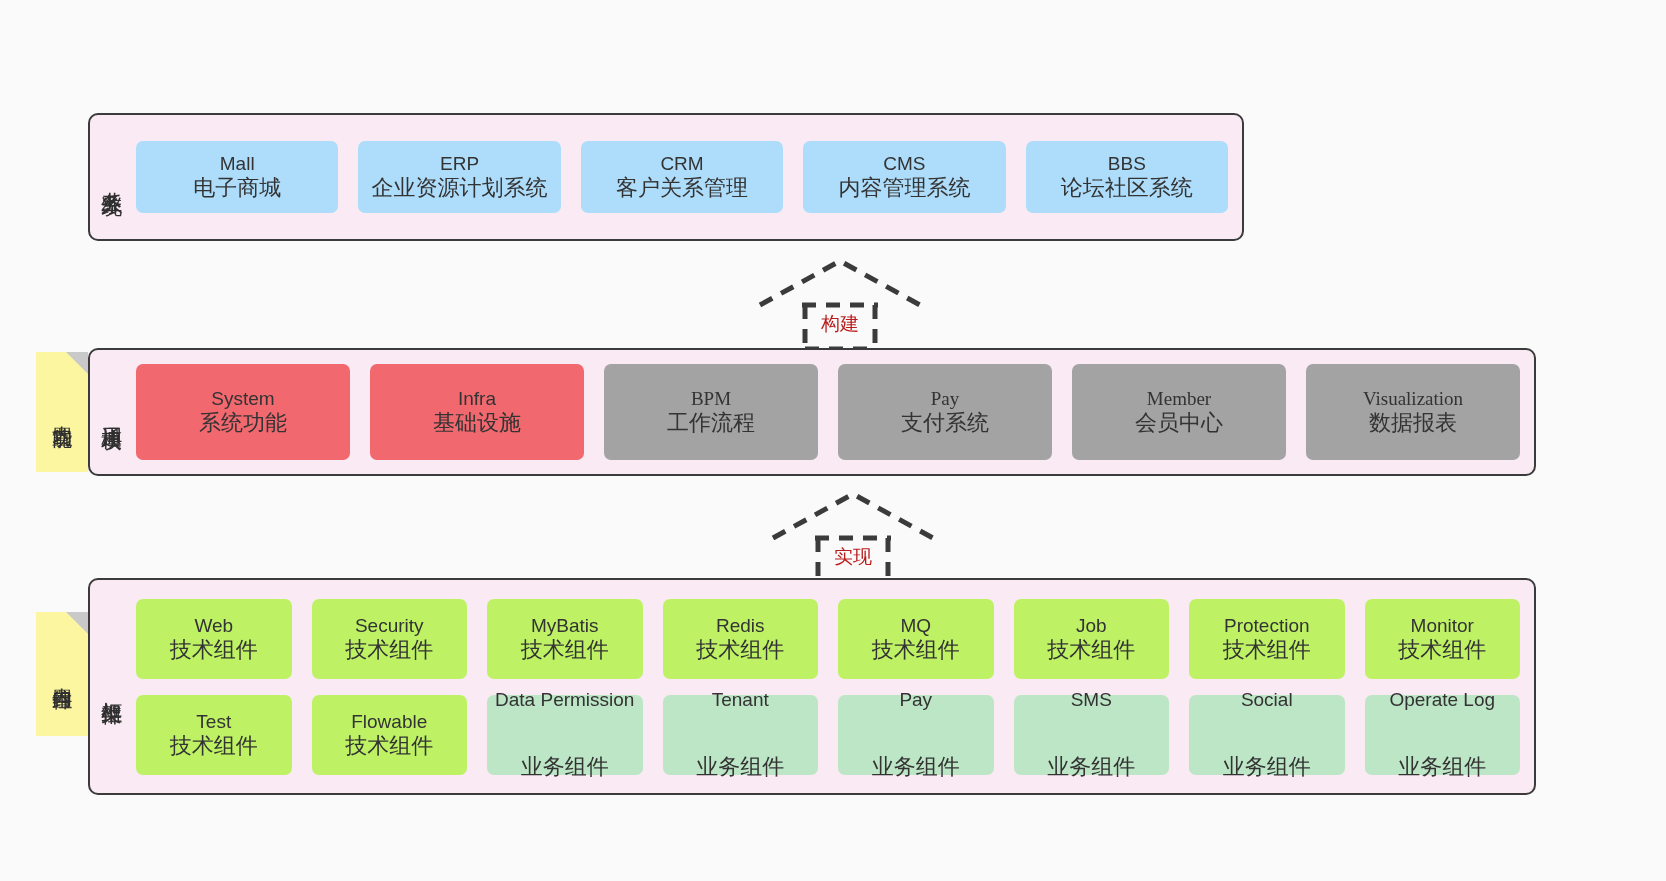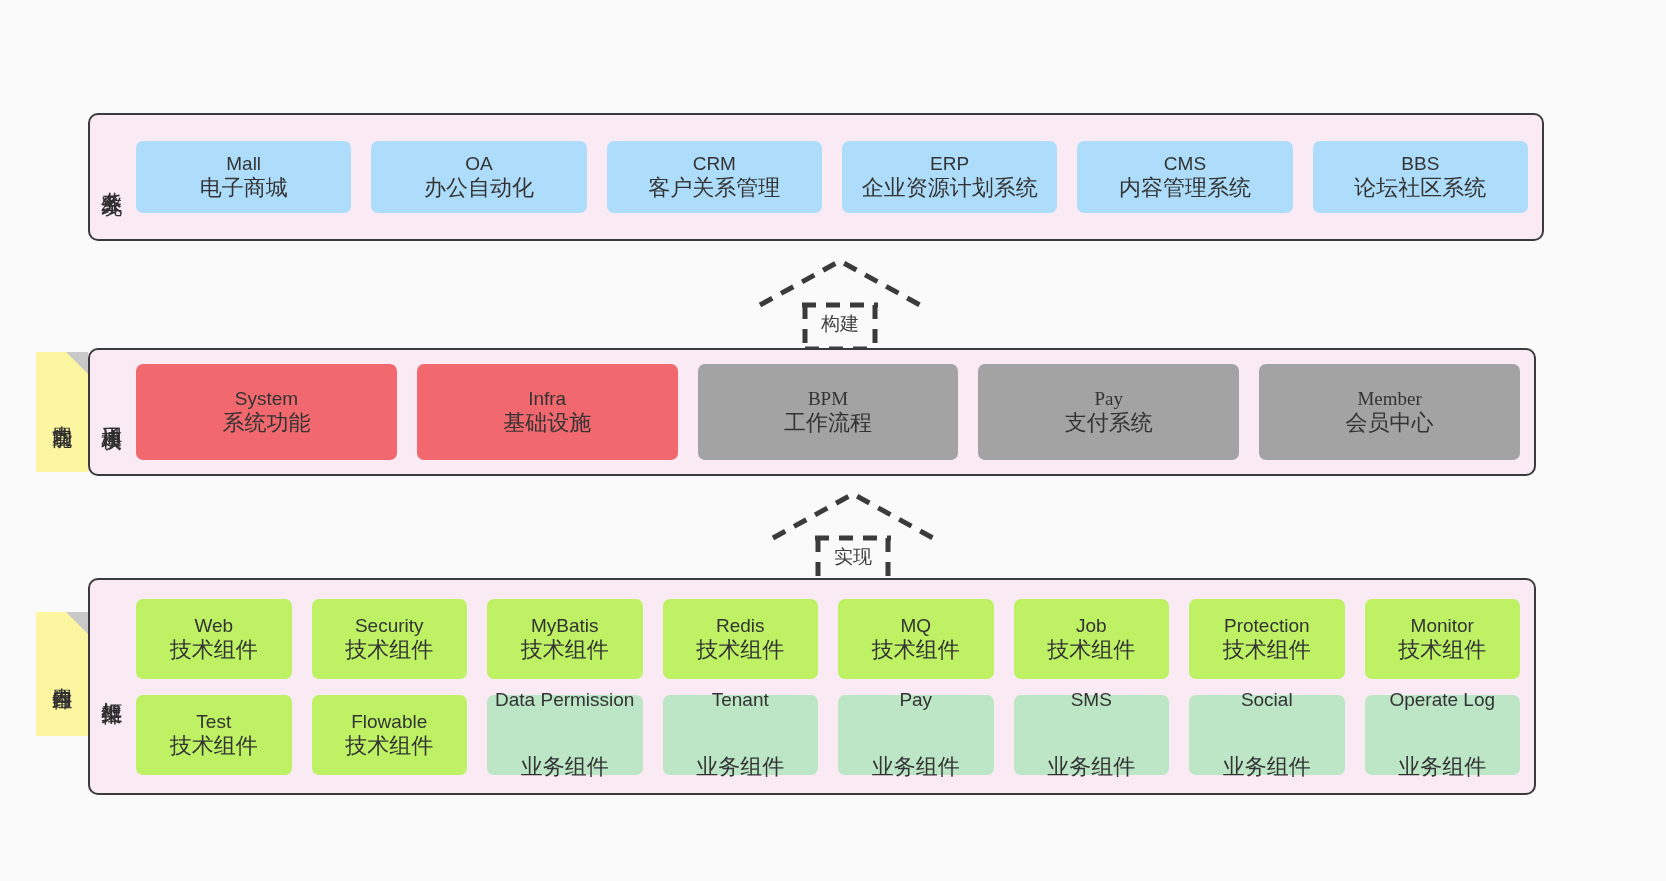--- a/index.html
+++ b/index.html
@@ -67,21 +67,21 @@
   .cell .cn { font-size: 22px; }
 
   
   .c-blue        { background: #AEDDFB; }
   .c-red         { background: #F1686F; }
   .c-pink        { background: #a3a3a3; font-family: Liberation Serif, serif; }
   .c-green       { background: #bef264; }
   .c-lightgreen  { background: #BDE6C6; gap: 43px; }
 
   
-  #layer-business  { left: 88px;  top: 113px; width: 1456px; height: 128px; }
+  #layer-business  { left: 88px;  top: 113px; width: 1156px; height: 128px; }
   #layer-business  .cell { height: 72px; }
 
   #layer-common    { left: 88px;  top: 348px; width: 1448px; height: 128px; }
   #layer-common    .cell { height: 96px; }
 
   #layer-framework { left: 88px;  top: 578px; width: 1448px; height: 217px; }
   #layer-framework .cell { height: 80px; }
 
   
   .note {
@@ -118,21 +118,21 @@
     width: 170px;
     height: 100px;
   }
   .connector svg { display: block; width: 100%; height: 100%; }
   .connector .conn-label {
     position: absolute;
     left: 0; right: 0;
     bottom: 16px;
     text-align: center;
     font-size: 19px;
-    color: #404040;
+    color: #b91c1c;
     pointer-events: none;
   }
   #connector-build     { left: 755px; top: 253px; }
   #connector-implement { left: 768px; top: 486px; }
 </style>
 </head>
 <body>
 
 <div class="note" id="note-builtin-function">
   <span>内置功能</span>
@@ -144,30 +144,26 @@
 
 <div class="layer" id="layer-business">
   <div class="layer-title">业务系统</div>
   <div class="layer-body">
     <div class="row">
       <div class="cell c-blue">
         <span class="en">Mall</span>
         <span class="cn">电子商城</span>
       </div>
       <div class="cell c-blue">
-        <span class="en">OA</span>
-        <span class="cn">办公自动化</span>
+        <span class="en">ERP</span>
+        <span class="cn">企业资源计划系统</span>
       </div>
       <div class="cell c-blue">
         <span class="en">CRM</span>
         <span class="cn">客户关系管理</span>
-      </div>
-      <div class="cell c-blue">
-        <span class="en">ERP</span>
-        <span class="cn">企业资源计划系统</span>
       </div>
       <div class="cell c-blue">
         <span class="en">CMS</span>
         <span class="cn">内容管理系统</span>
       </div>
       <div class="cell c-blue">
         <span class="en">BBS</span>
         <span class="cn">论坛社区系统</span>
       </div>
     </div>
@@ -202,20 +198,24 @@
         <span class="cn">工作流程</span>
       </div>
       <div class="cell c-pink">
         <span class="en">Pay</span>
         <span class="cn">支付系统</span>
       </div>
       <div class="cell c-pink">
         <span class="en">Member</span>
         <span class="cn">会员中心</span>
       </div>
+      <div class="cell c-pink">
+        <span class="en">Visualization</span>
+        <span class="cn">数据报表</span>
+      </div>
     </div>
   </div>
 </div>
 
 <div class="connector" id="connector-implement">
   <svg viewBox="0 0 170 100" xmlns="http://www.w3.org/2000/svg">
     <path d="M 5 52 L 85 8 L 165 52" fill="none" stroke="#3b3b3b" stroke-width="5" stroke-dasharray="14 10" stroke-linecap="butt"></path>
     <path d="M 47 52 L 123 52" fill="none" stroke="#3b3b3b" stroke-width="5" stroke-dasharray="14 10"></path>
     <path d="M 50 52 L 50 98" fill="none" stroke="#3b3b3b" stroke-width="5" stroke-dasharray="14 10"></path>
     <path d="M 120 52 L 120 98" fill="none" stroke="#3b3b3b" stroke-width="5" stroke-dasharray="14 10"></path>

